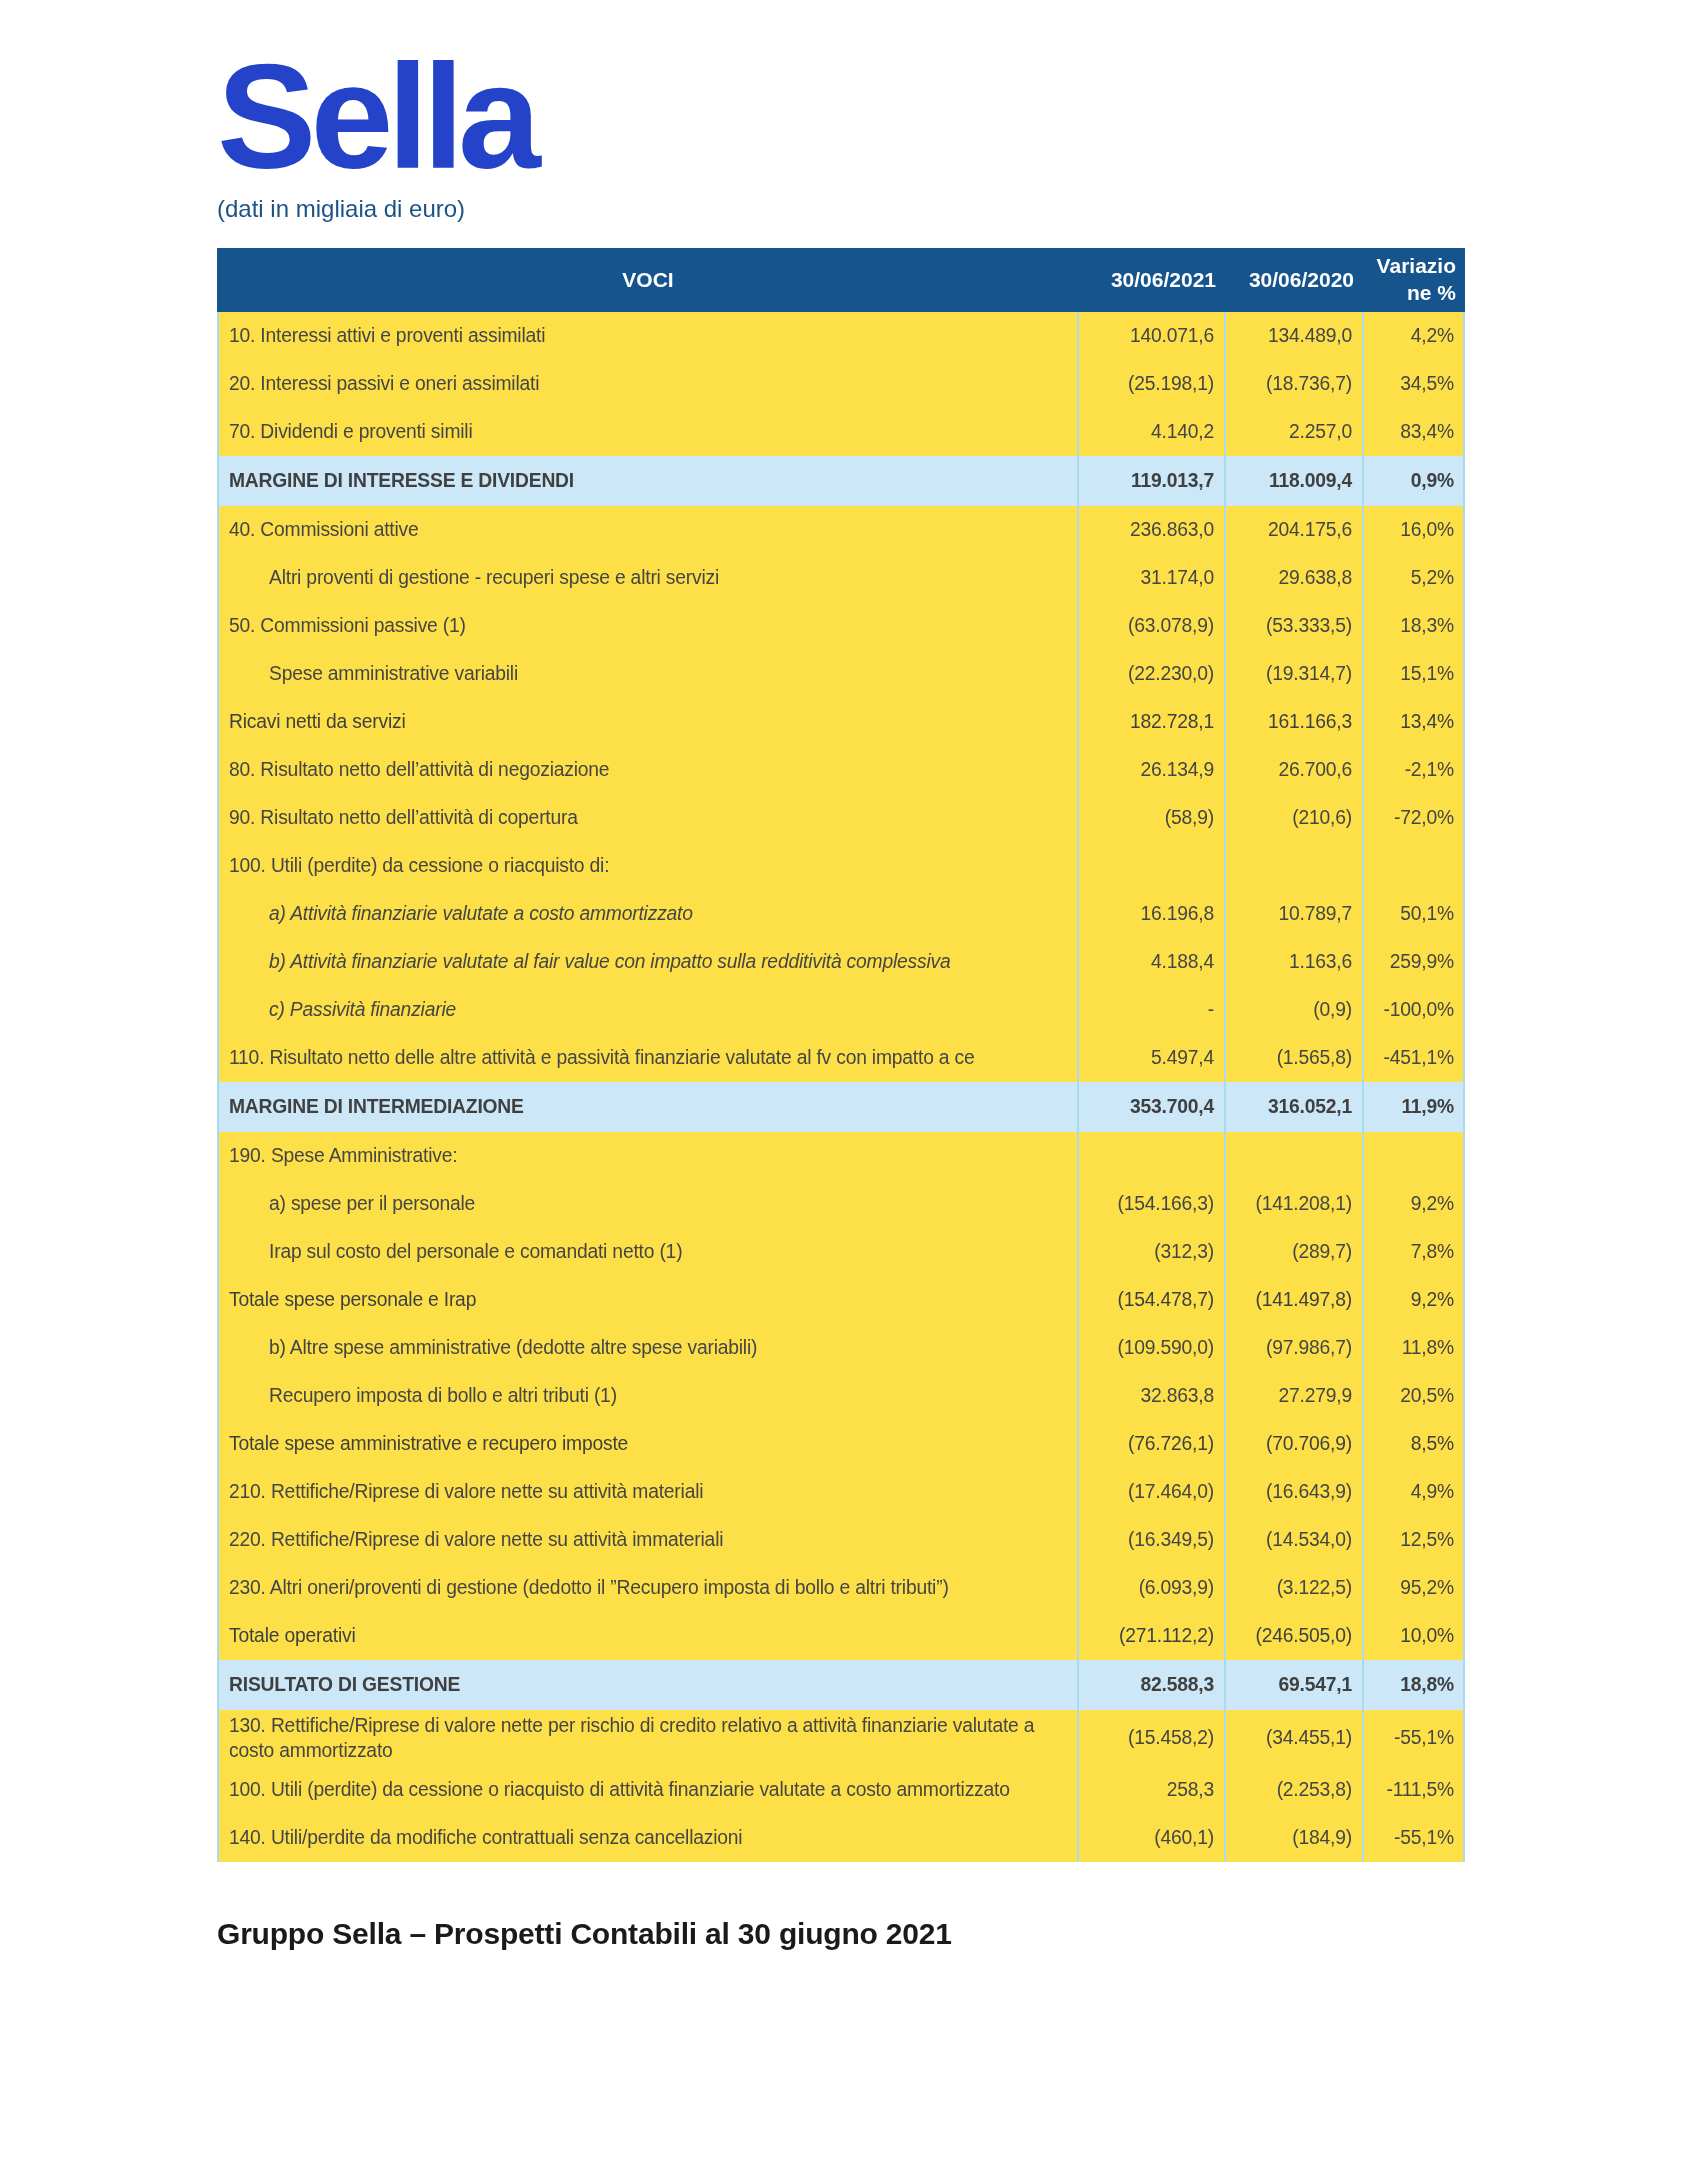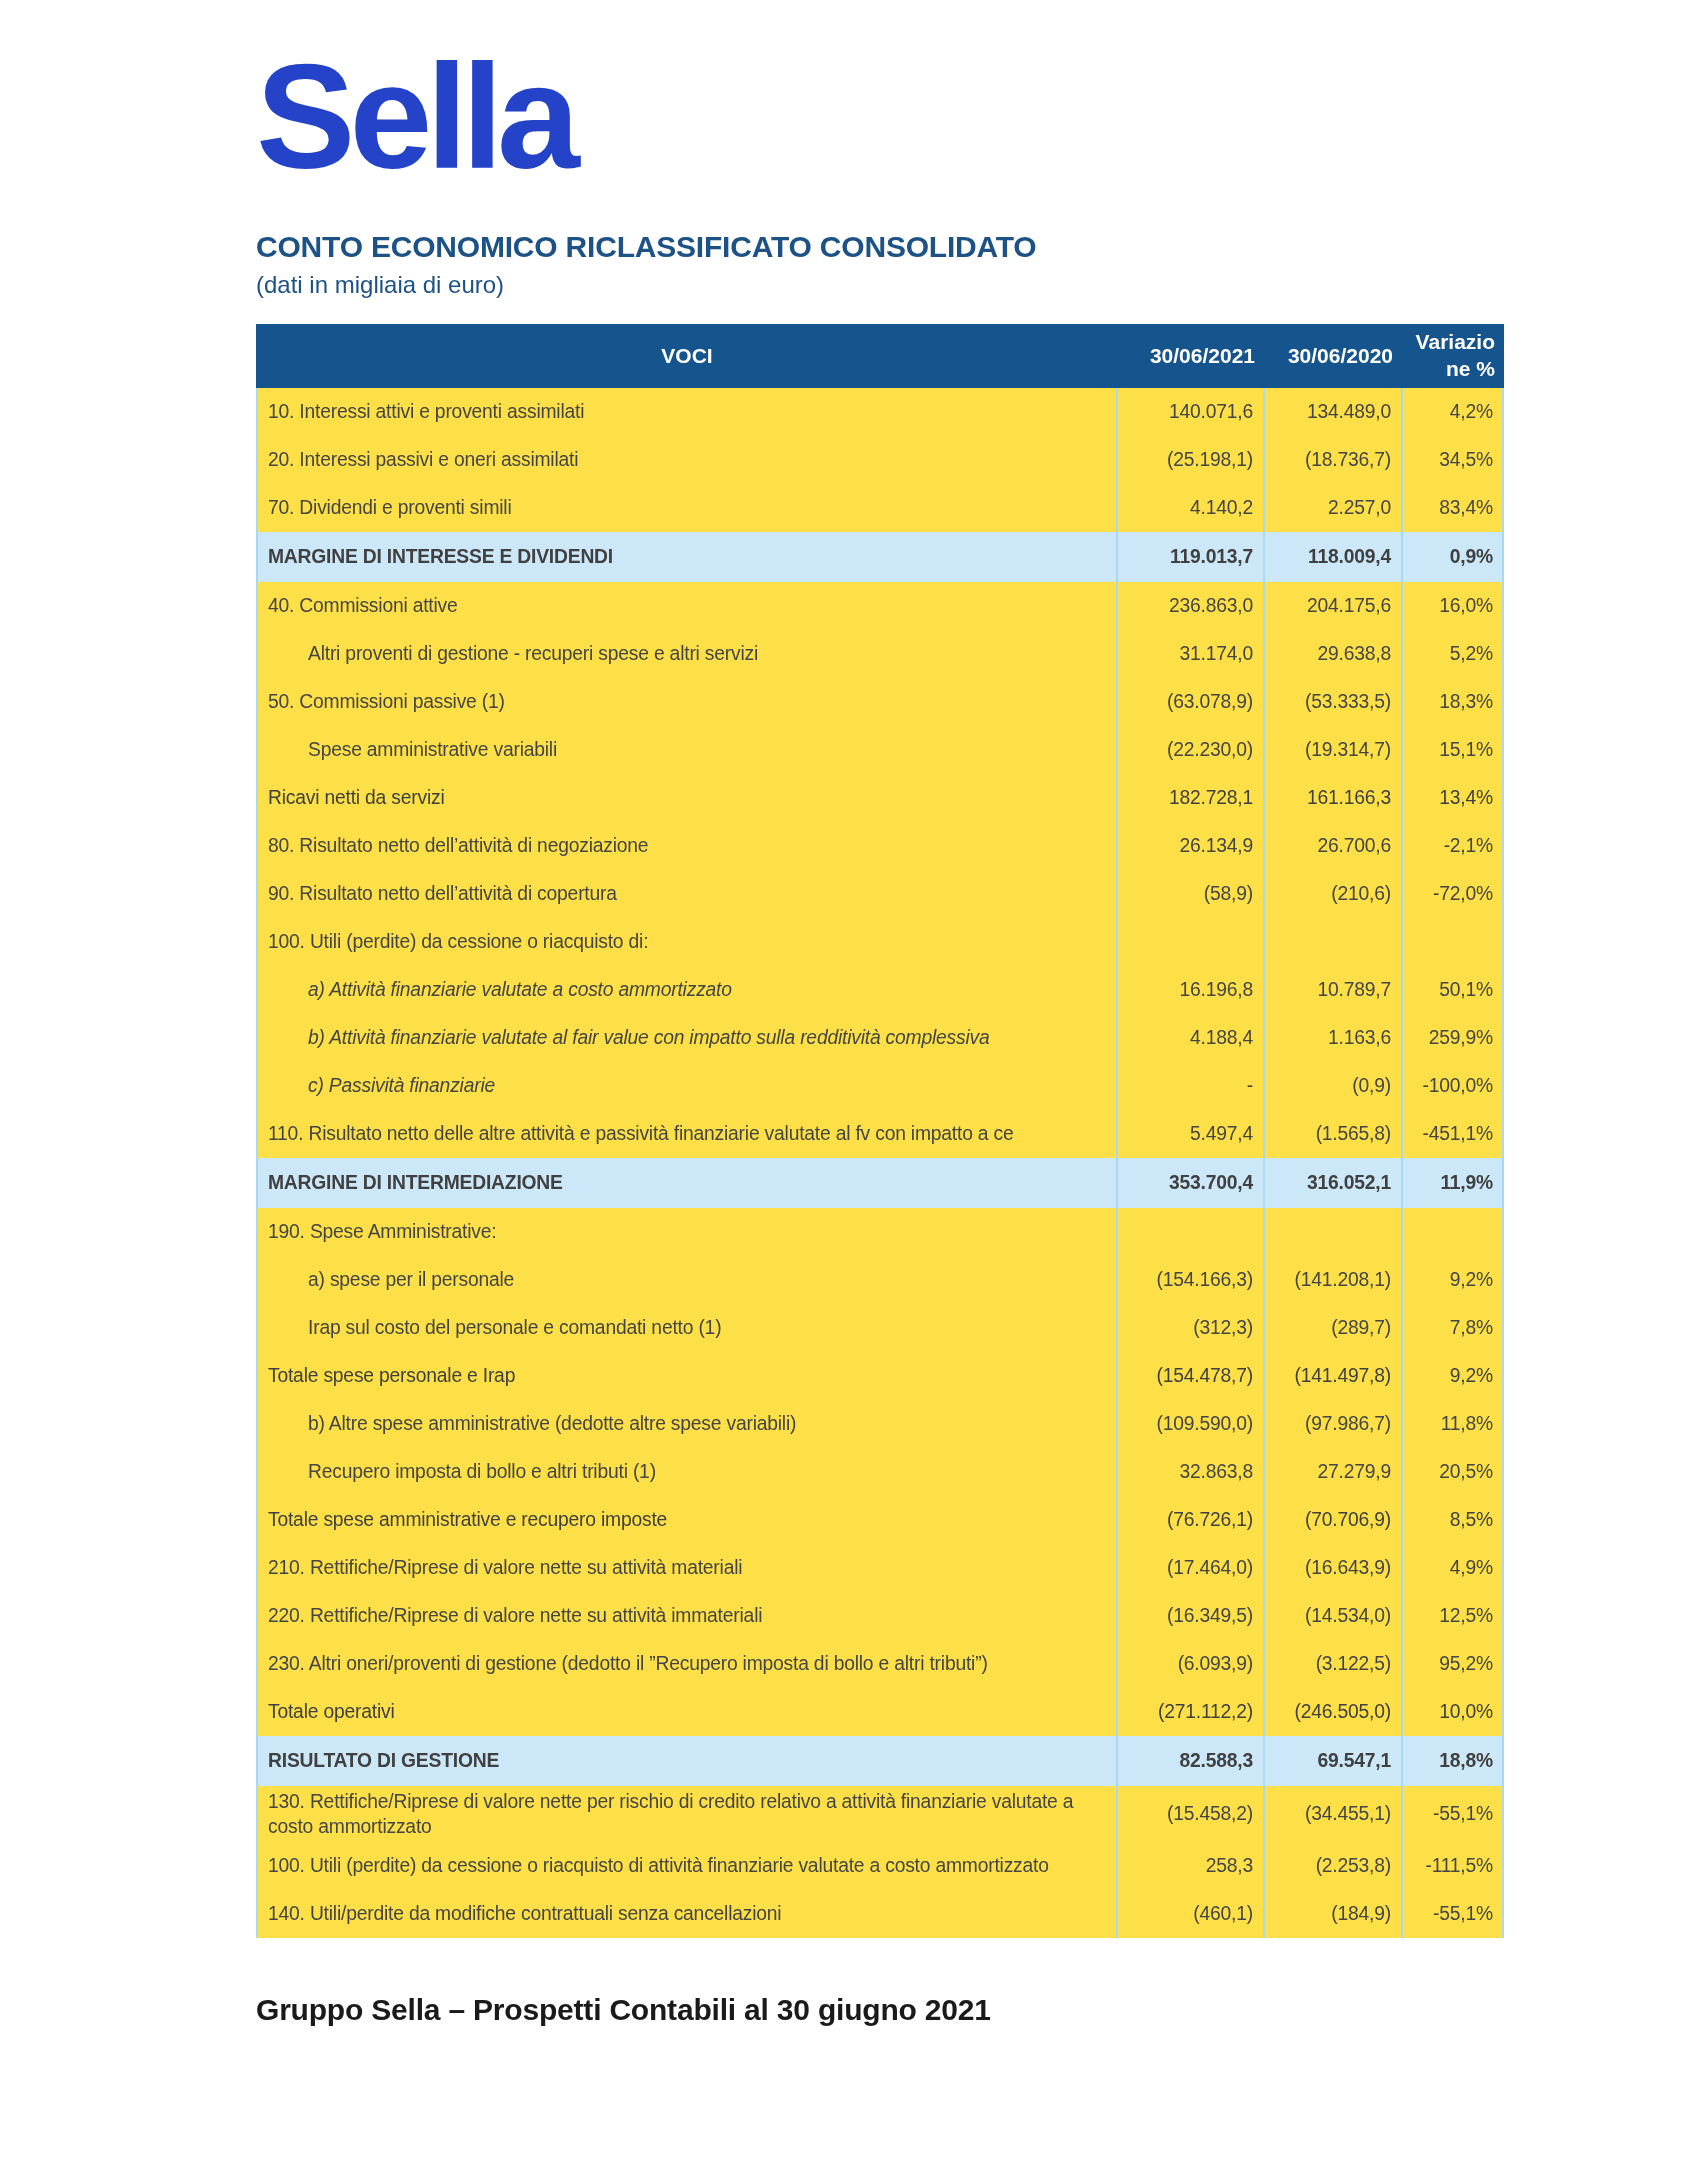--- a/index.html
+++ b/index.html
@@ -3,21 +3,21 @@
 <meta charset="utf-8">
 <style>
   html,body{margin:0;padding:0;background:#ffffff;}
   .page{
     position:relative;
     width:1683px;height:2178px;
     background:#ffffff;
     font-family:"Liberation Sans","DejaVu Sans",sans-serif;
     overflow:hidden;
   }
-  .content{position:absolute;left:217px;top:0;width:1248px;margin-left:39px;}
+  .content{position:absolute;left:217px;top:0;width:1248px;}
   .logo{
     margin-top:46px;
     font-size:149px;line-height:0.95;font-weight:700;
     letter-spacing:-6px;color:#2443C9;
   }
   .title{
     margin:42px 0 0 0;
     font-size:30px;font-weight:700;letter-spacing:-0.2px;
     color:#1D5286;
   }
@@ -51,21 +51,20 @@
     margin-top:55px;
     font-size:30px;font-weight:700;color:#1A1A1A;letter-spacing:-0.2px;
   }
 </style>
 </head>
 <body>
 
 <div class="page">
   <div class="content">
     <div class="logo">Sella</div>
-    <h1 class="title">CONTO ECONOMICO RICLASSIFICATO CONSOLIDATO</h1>
     <div class="subtitle">(dati in migliaia di euro)</div>
 
     <div class="table">
       <div class="thead">
         <div class="th voci">VOCI</div>
         <div class="th num">30/06/2021</div>
         <div class="th num">30/06/2020</div>
         <div class="th num var">Variazio
 ne %</div>
       </div>

